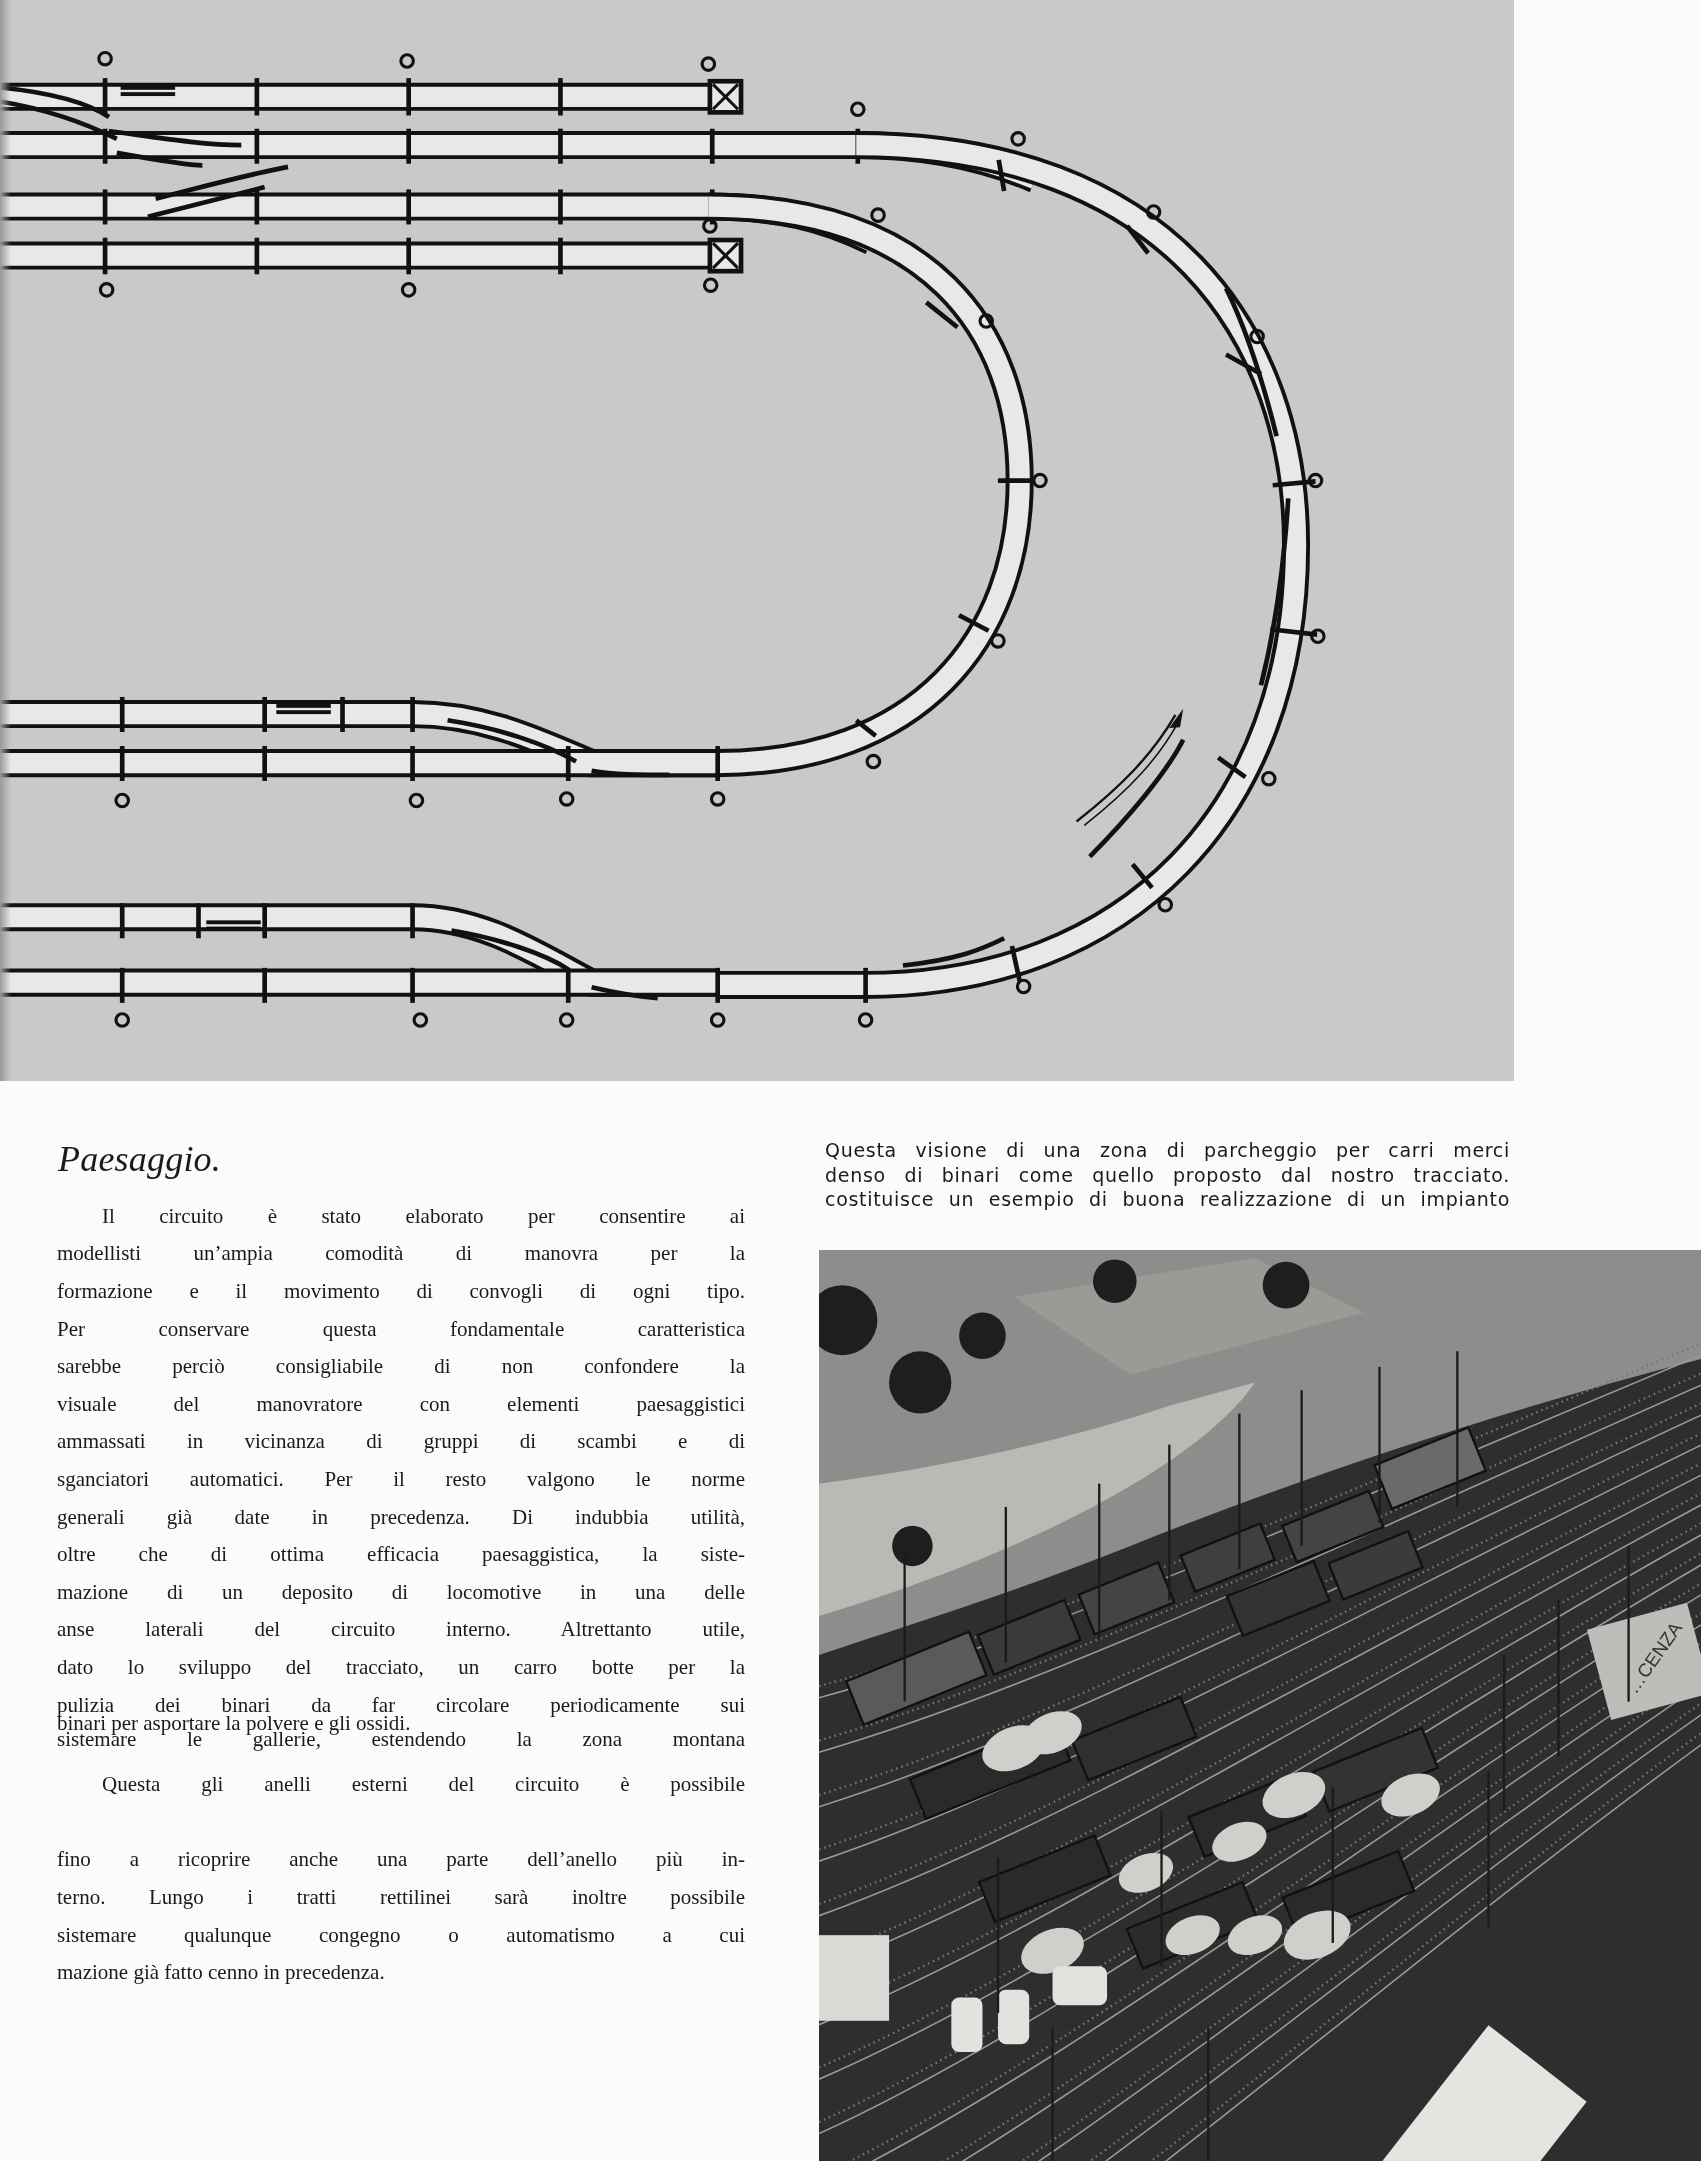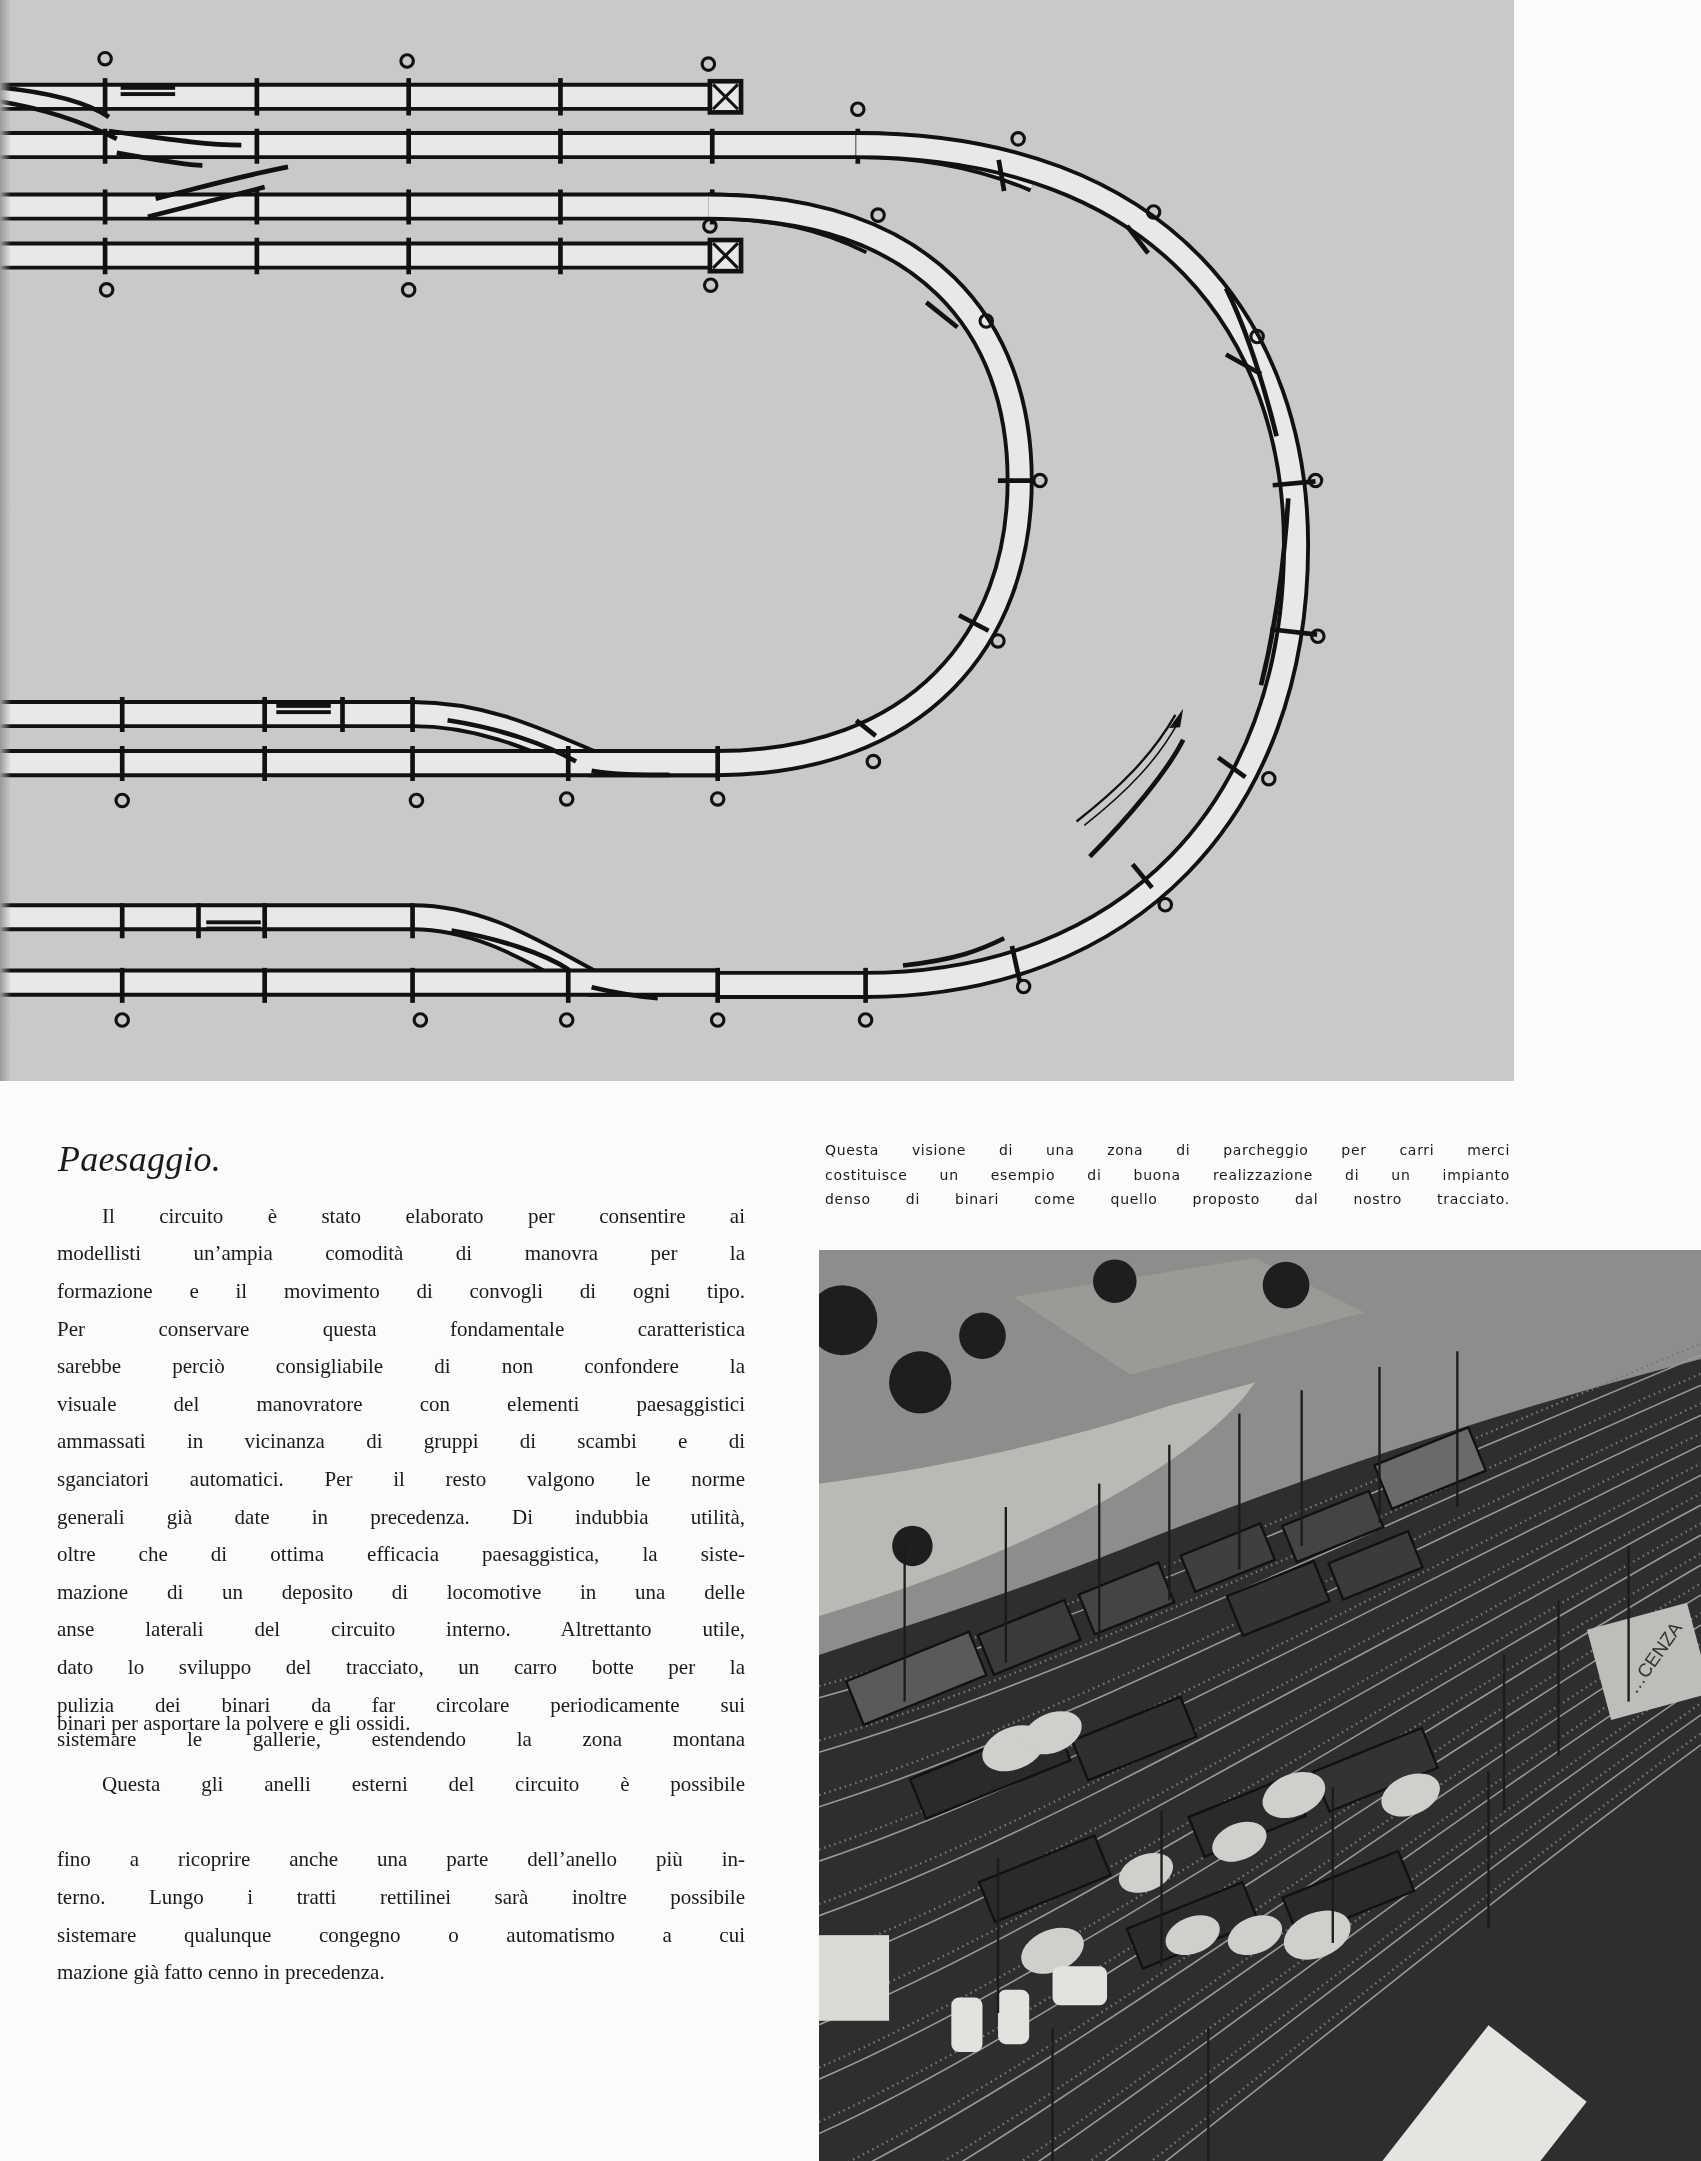--- a/index.html
+++ b/index.html
@@ -26,21 +26,21 @@
     position: absolute; left: 57px; width: 688px;
     font-size: 21px; line-height: 38px;
     text-align: justify; text-align-last: justify;
     margin: 0; hyphens: manual;
   }
   .body-text.last { text-align-last: left; }
   .indent { text-indent: 45px; }
   #caption {
     position: absolute; left: 825px; top: 1138px; width: 685px;
     font-family: "DejaVu Sans", "Liberation Sans", sans-serif;
-    font-size: 14px; line-height: 24.5px; letter-spacing: 0.7px;
+    font-size: 19px; line-height: 24.5px; letter-spacing: 0.7px;
     text-align: justify; text-align-last: justify; margin: 0;
   }
   #photo {
     position: absolute; left: 819px; top: 1250px; width: 882px; height: 911px;
     overflow: hidden; background: #3a3a3a;
   }
 </style>
 </head>
 <body>
 
@@ -199,22 +199,22 @@
     <p class="body-text indent" style="top: 1765px;">Questa gli anelli esterni del circuito è possibile</p>
     <p class="body-text" style="top: 1720px; font-family: Liberation Serif, serif;">sistemare le gallerie, estendendo la zona montana</p>
     <p class="body-text" style="top: 1840px;">fino a ricoprire anche una parte dell’anello più in-</p>
     <p class="body-text" style="top: 1878px;">terno. Lungo i tratti rettilinei sarà inoltre possibile</p>
     <p class="body-text" style="top: 1916px;">sistemare qualunque congegno o automatismo a cui</p>
     <p class="body-text last" style="top: 1953px;">mazione già fatto cenno in precedenza.</p>
   </div>
 
 <div id="caption">
     <div style="text-align: justify; text-align-last: justify;">Questa visione di una zona di parcheggio per carri merci</div>
+    <div style="text-align: justify; text-align-last: justify;">denso di binari come quello proposto dal nostro tracciato.</div>
     <div style="text-align: justify; text-align-last: justify;">costituisce un esempio di buona realizzazione di un impianto</div>
-    <div style="text-align: justify; text-align-last: justify;">denso di binari come quello proposto dal nostro tracciato.</div>
   </div>
 
 <div id="photo">
   <svg id="photo-svg" width="882" height="911" viewBox="0 0 1133 1170">
       <rect x="0" y="0" width="1133" height="1170" fill="#2e2e2e"></rect>
       <path d="M0 0 H1133 V140 C900 200 650 280 400 380 C250 440 120 480 0 520 Z" fill="#8d8d8b"></path>
       <path d="M0 300 C150 280 300 250 450 200 L560 170 C500 260 300 380 0 470 Z" fill="#b9b9b6"></path>
       <path d="M250 60 L560 10 L700 80 L400 160 Z" fill="#9a9a97"></path>
       <circle cx="30" cy="90" r="45" fill="#1e1e1e"></circle>
       <circle cx="130" cy="170" r="40" fill="#1e1e1e"></circle>

